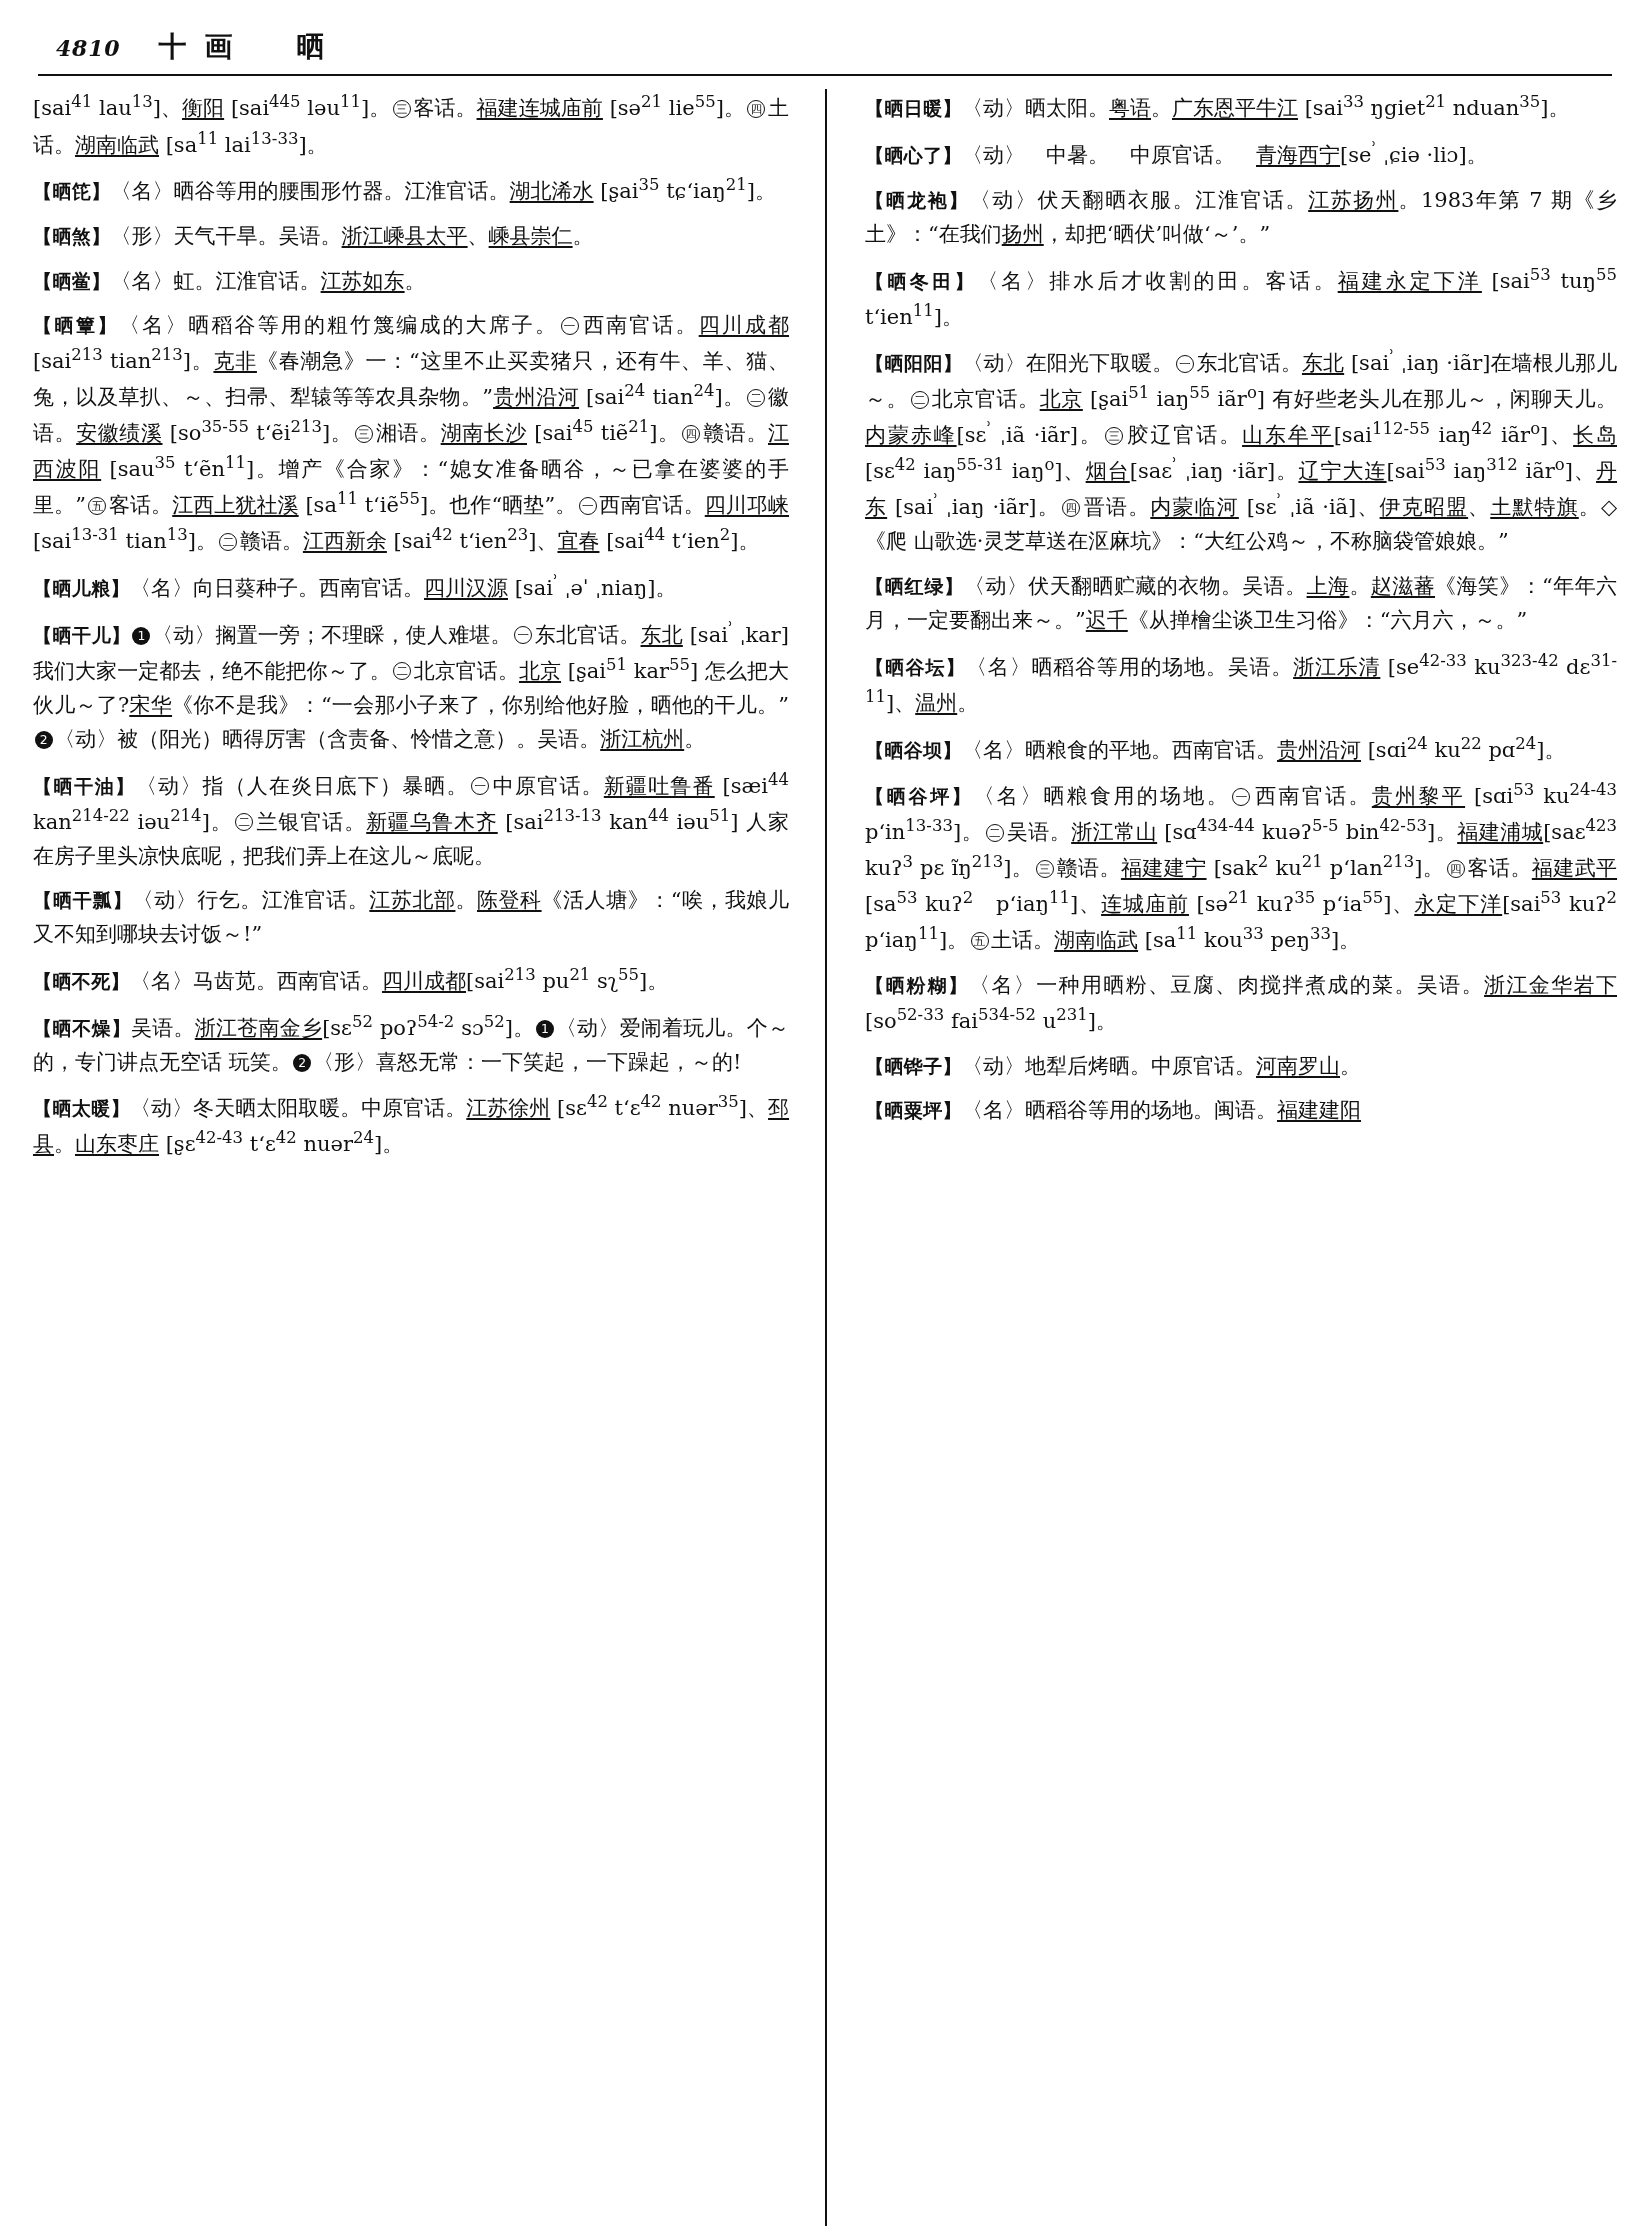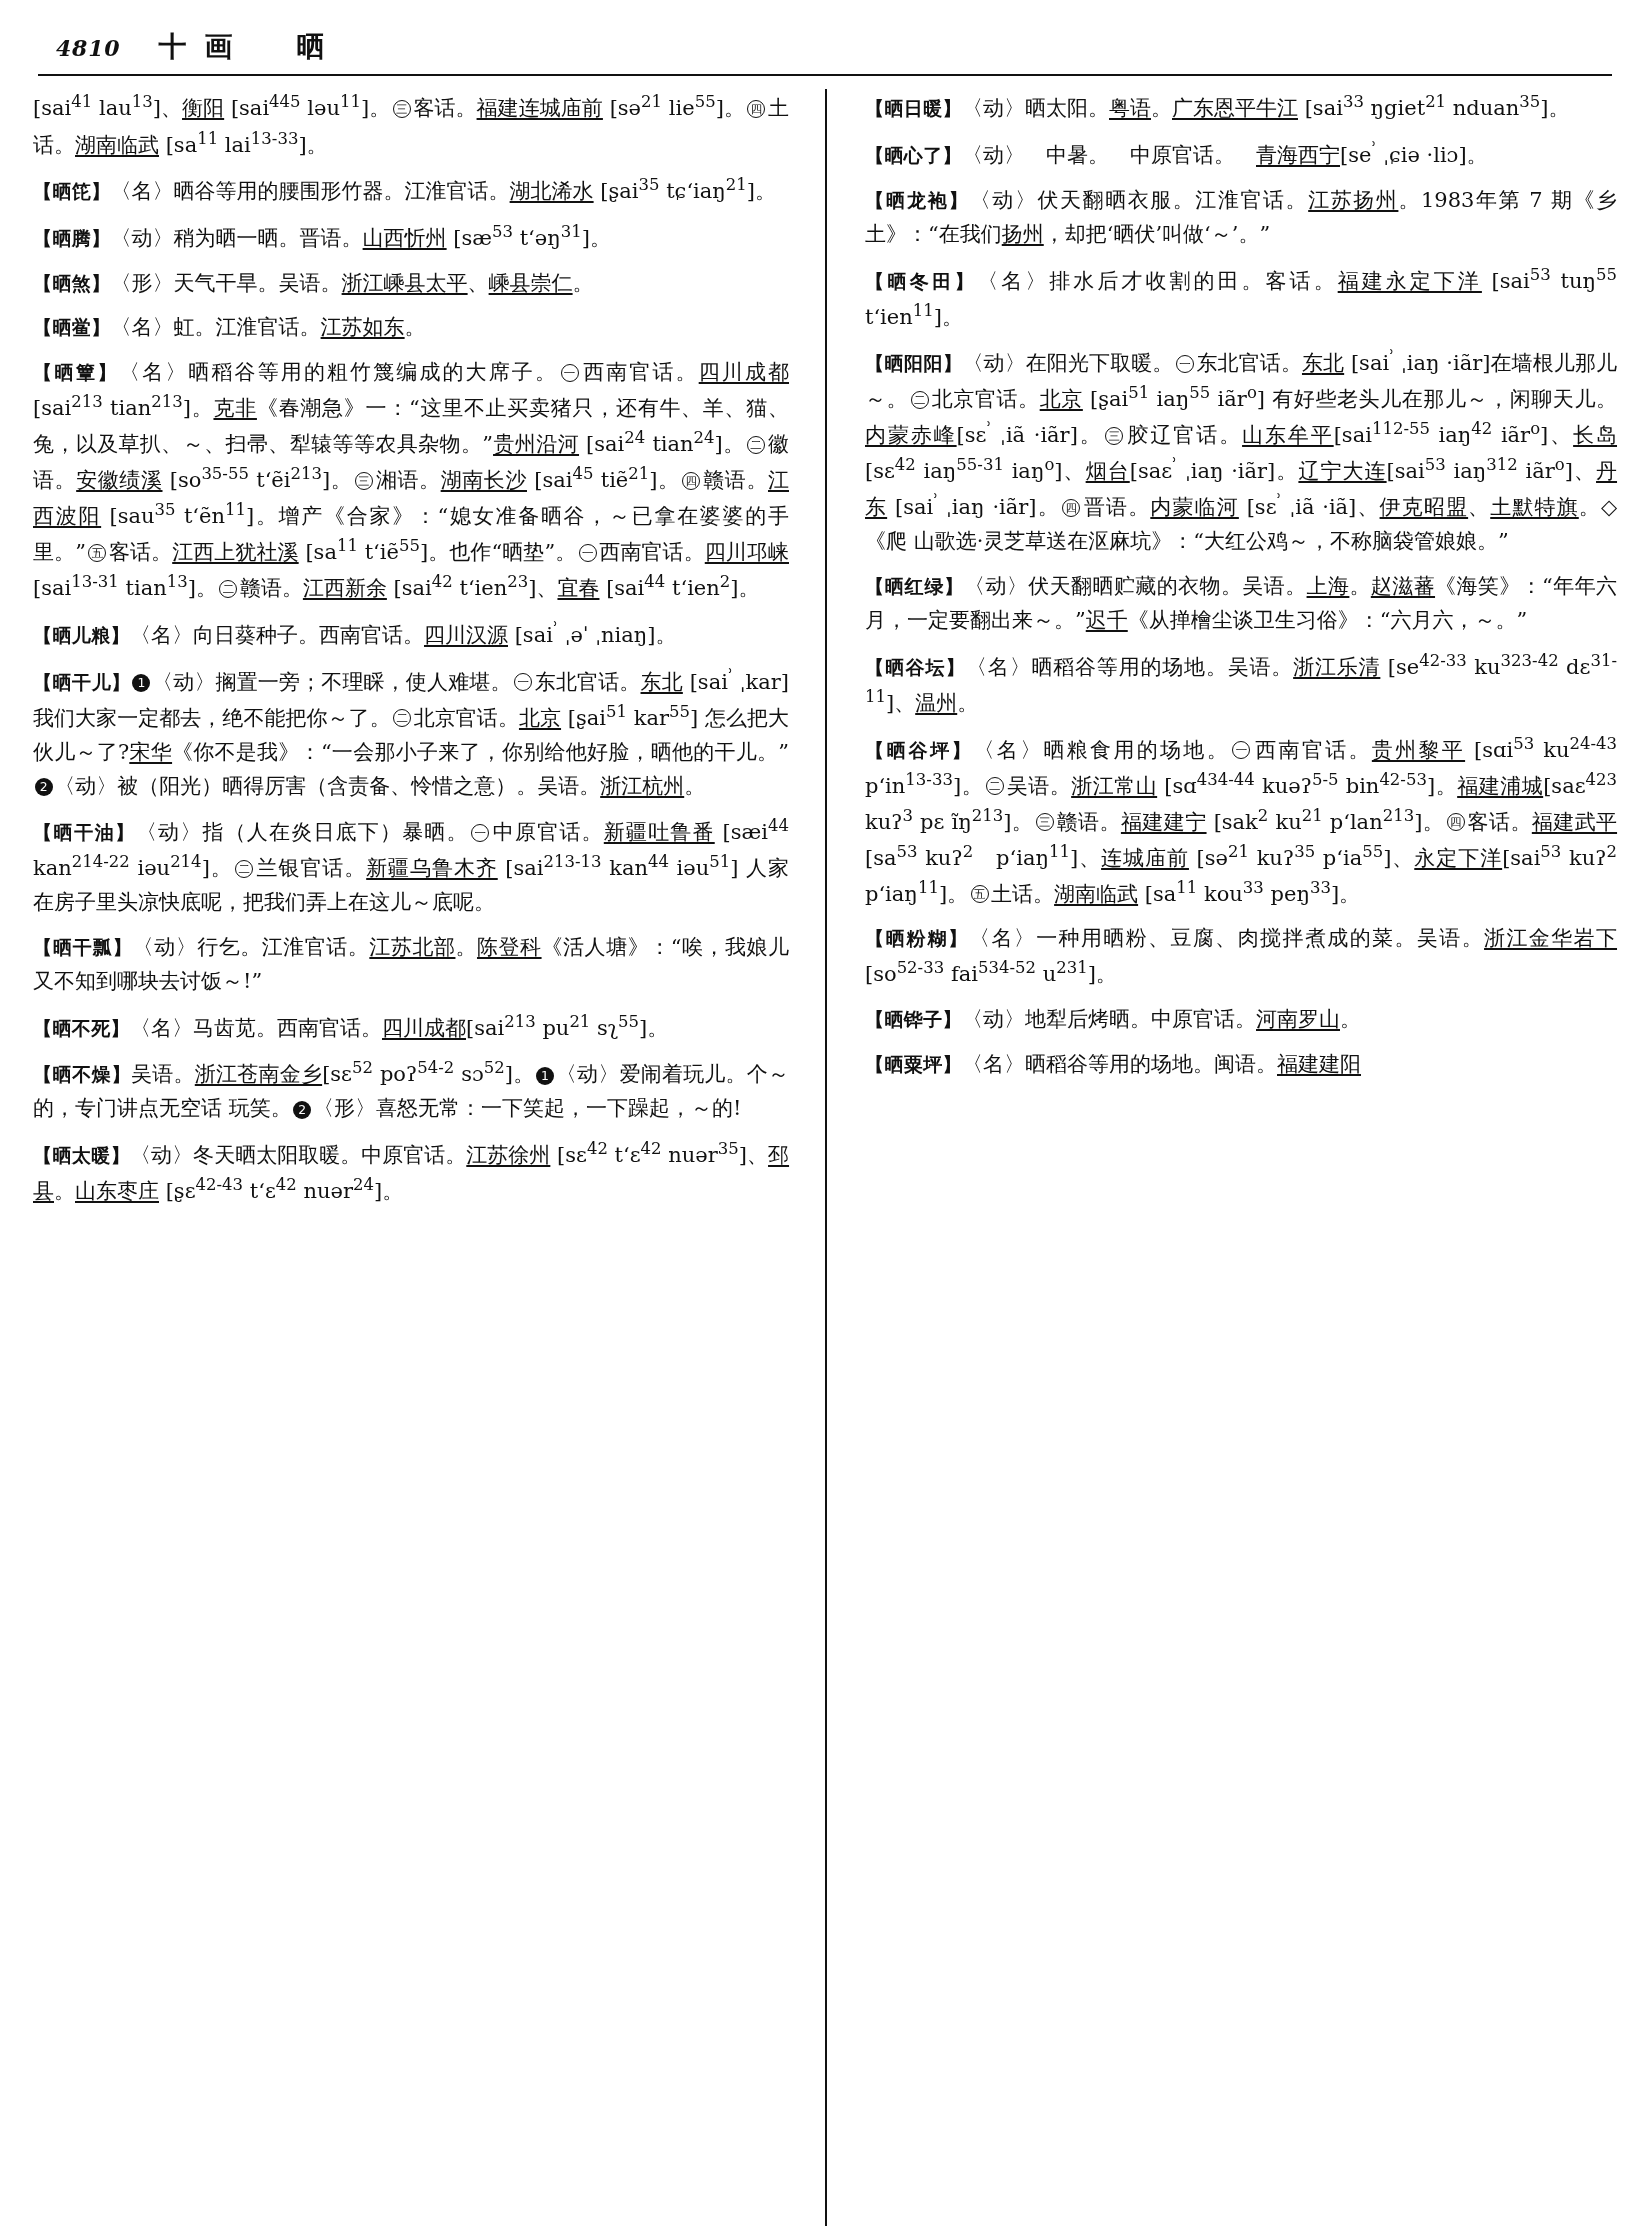--- a/index.html
+++ b/index.html
@@ -97,40 +97,40 @@
   <div class="runhead">
     <span class="folio">4810</span>
     <span class="rh-label">十画　晒</span>
   </div>
   <div class="rule"></div>
 
   <div class="columns">
     <div class="col left" id="col-left">
         <p class="entry cont"><span class="body">[sai<sup class="sm">41</sup> lau<sup class="sm">13</sup>]、<span class="u">衡阳</span> [sai<sup class="sm">445</sup> ləu<sup class="sm">11</sup>]。<span class="circ">三</span>客话。<span class="u">福建连城庙前</span> [sə<sup class="sm">21</sup> lie<sup class="sm">55</sup>]。<span class="circ">四</span>土话。<span class="u">湖南临武</span> [sa<sup class="sm">11</sup> lai<sup class="sm">13-33</sup>]。</span></p>
         <p class="entry"><span class="hw">【晒笓】</span><span class="body">〈名〉晒谷等用的腰围形竹器。江淮官话。<span class="u">湖北浠水</span> [ʂai<sup class="sm">35</sup> tɕ‘iaŋ<sup class="sm">21</sup>]。</span></p>
-        <p class="entry"><span class="hw">【晒腾】</span><span class="body">〈动〉稍为晒一晒。晋语。<span class="u">山西忻州</span> [sæ<sup class="sm">53</sup> t‘əŋ<sup class="sm">31</sup>]。</span></p>
         <p class="entry"><span class="hw">【晒煞】</span><span class="body">〈形〉天气干旱。吴语。<span class="u">浙江嵊县太平</span>、<span class="u">嵊县崇仁</span>。</span></p>
         <p class="entry"><span class="hw">【晒鲎】</span><span class="body">〈名〉虹。江淮官话。<span class="u">江苏如东</span>。</span></p>
         <p class="entry"><span class="hw">【晒簟】</span><span class="body">〈名〉晒稻谷等用的粗竹篾编成的大席子。<span class="circ">一</span>西南官话。<span class="u">四川成都</span> [sai<sup class="sm">213</sup> tian<sup class="sm">213</sup>]。<span class="u">克非</span>《春潮急》一：“这里不止买卖猪只，还有牛、羊、猫、兔，以及草扒、～、扫帚、犁辕等等农具杂物。”<span class="u">贵州沿河</span> [sai<sup class="sm">24</sup> tian<sup class="sm">24</sup>]。<span class="circ">二</span>徽语。<span class="u">安徽绩溪</span> [so<sup class="sm">35-55</sup> t‘ẽi<sup class="sm">213</sup>]。<span class="circ">三</span>湘语。<span class="u">湖南长沙</span> [sai<sup class="sm">45</sup> tiẽ<sup class="sm">21</sup>]。<span class="circ">四</span>赣语。<span class="u">江西波阳</span> [sau<sup class="sm">35</sup> t‘ẽn<sup class="sm">11</sup>]。增产《合家》：“媳女准备晒谷，～已拿在婆婆的手里。”<span class="circ">五</span>客话。<span class="u">江西上犹社溪</span> [sa<sup class="sm">11</sup> t‘iẽ<sup class="sm">55</sup>]。也作“晒垫”。<span class="circ">一</span>西南官话。<span class="u">四川邛崃</span> [sai<sup class="sm">13-31</sup> tian<sup class="sm">13</sup>]。<span class="circ">二</span>赣语。<span class="u">江西新余</span> [sai<sup class="sm">42</sup> t‘ien<sup class="sm">23</sup>]、<span class="u">宜春</span> [sai<sup class="sm">44</sup> t‘ien<sup class="sm">2</sup>]。</span></p>
         <p class="entry"><span class="hw">【晒儿粮】</span><span class="body">〈名〉向日葵种子。西南官话。<span class="u">四川汉源</span> [sai<sup class="sm">ʾ</sup> ˌəˈ ˌniaŋ]。</span></p>
         <p class="entry"><span class="hw">【晒干儿】</span><span class="body"><span class="num">1</span>〈动〉搁置一旁；不理睬，使人难堪。<span class="circ">一</span>东北官话。<span class="u">东北</span> [sai<sup class="sm">ʾ</sup> ˌkar] 我们大家一定都去，绝不能把你～了。<span class="circ">二</span>北京官话。<span class="u">北京</span> [ʂai<sup class="sm">51</sup> kar<sup class="sm">55</sup>] 怎么把大伙儿～了?<span class="u">宋华</span>《你不是我》：“一会那小子来了，你别给他好脸，晒他的干儿。”<span class="num">2</span>〈动〉被（阳光）晒得厉害（含责备、怜惜之意）。吴语。<span class="u">浙江杭州</span>。</span></p>
         <p class="entry"><span class="hw">【晒干油】</span><span class="body">〈动〉指（人在炎日底下）暴晒。<span class="circ">一</span>中原官话。<span class="u">新疆吐鲁番</span> [sæi<sup class="sm">44</sup> kan<sup class="sm">214-22</sup> iəu<sup class="sm">214</sup>]。<span class="circ">二</span>兰银官话。<span class="u">新疆乌鲁木齐</span> [sai<sup class="sm">213-13</sup> kan<sup class="sm">44</sup> iəu<sup class="sm">51</sup>] 人家在房子里头凉快底呢，把我们弄上在这儿～底呢。</span></p>
         <p class="entry"><span class="hw">【晒干瓢】</span><span class="body">〈动〉行乞。江淮官话。<span class="u">江苏北部</span>。<span class="u">陈登科</span>《活人塘》：“唉，我娘儿又不知到哪块去讨饭～!”</span></p>
         <p class="entry"><span class="hw">【晒不死】</span><span class="body">〈名〉马齿苋。西南官话。<span class="u">四川成都</span>[sai<sup class="sm">213</sup> pu<sup class="sm">21</sup> sʅ<sup class="sm">55</sup>]。</span></p>
         <p class="entry"><span class="hw">【晒不燥】</span><span class="body">吴语。<span class="u">浙江苍南金乡</span>[sɛ<sup class="sm">52</sup> poʔ<sup class="sm">54-2</sup> sɔ<sup class="sm">52</sup>]。<span class="num">1</span>〈动〉爱闹着玩儿。个～的，专门讲点无空话 玩笑。<span class="num">2</span>〈形〉喜怒无常：一下笑起，一下躁起，～的!</span></p>
         <p class="entry"><span class="hw">【晒太暖】</span><span class="body">〈动〉冬天晒太阳取暖。中原官话。<span class="u">江苏徐州</span> [sɛ<sup class="sm">42</sup> t‘ɛ<sup class="sm">42</sup> nuər<sup class="sm">35</sup>]、<span class="u">邳县</span>。<span class="u">山东枣庄</span> [ʂɛ<sup class="sm">42-43</sup> t‘ɛ<sup class="sm">42</sup> nuər<sup class="sm">24</sup>]。</span></p>
       </div>
     <div class="col right" id="col-right">
         <p class="entry"><span class="hw">【晒日暖】</span><span class="body">〈动〉晒太阳。<span class="u">粤语</span>。<span class="u">广东恩平牛江</span> [sai<sup class="sm">33</sup> ŋgiet<sup class="sm">21</sup> nduan<sup class="sm">35</sup>]。</span></p>
         <p class="entry"><span class="hw">【晒心了】</span><span class="body">〈动〉　中暑。　中原官话。　<span class="u">青海西宁</span>[se<sup class="sm">ʾ</sup> ˌɕiə ·liɔ]。</span></p>
         <p class="entry"><span class="hw">【晒龙袍】</span><span class="body">〈动〉伏天翻晒衣服。江淮官话。<span class="u">江苏扬州</span>。1983年第 7 期《乡土》：“在我们<span class="u">扬州</span>，却把‘晒伏’叫做‘～’。”</span></p>
         <p class="entry"><span class="hw">【晒冬田】</span><span class="body">〈名〉排水后才收割的田。客话。<span class="u">福建永定下洋</span> [sai<sup class="sm">53</sup> tuŋ<sup class="sm">55</sup> t‘ien<sup class="sm">11</sup>]。</span></p>
         <p class="entry"><span class="hw">【晒阳阳】</span><span class="body">〈动〉在阳光下取暖。<span class="circ">一</span>东北官话。<span class="u">东北</span> [sai<sup class="sm">ʾ</sup> ˌiaŋ ·iãr]在墙根儿那儿～。<span class="circ">二</span>北京官话。<span class="u">北京</span> [ʂai<sup class="sm">51</sup> iaŋ<sup class="sm">55</sup> iãr<sup class="sm">o</sup>] 有好些老头儿在那儿～，闲聊天儿。<span class="u">内蒙赤峰</span>[sɛ<sup class="sm">ʾ</sup> ˌiã ·iãr]。<span class="circ">三</span>胶辽官话。<span class="u">山东牟平</span>[sai<sup class="sm">112-55</sup> iaŋ<sup class="sm">42</sup> iãr<sup class="sm">o</sup>]、<span class="u">长岛</span> [sɛ<sup class="sm">42</sup> iaŋ<sup class="sm">55-31</sup> iaŋ<sup class="sm">o</sup>]、<span class="u">烟台</span>[saɛ<sup class="sm">ʾ</sup> ˌiaŋ ·iãr]。<span class="u">辽宁大连</span>[sai<sup class="sm">53</sup> iaŋ<sup class="sm">312</sup> iãr<sup class="sm">o</sup>]、<span class="u">丹东</span> [sai<sup class="sm">ʾ</sup> ˌiaŋ ·iãr]。<span class="circ">四</span>晋语。<span class="u">内蒙临河</span> [sɛ<sup class="sm">ʾ</sup> ˌiã ·iã]、<span class="u">伊克昭盟</span>、<span class="u">土默特旗</span>。◇《爬 山歌选·灵芝草送在沤麻坑》：“大红公鸡～，不称脑袋管娘娘。”</span></p>
         <p class="entry"><span class="hw">【晒红绿】</span><span class="body">〈动〉伏天翻晒贮藏的衣物。吴语。<span class="u">上海</span>。<span class="u">赵滋蕃</span>《海笑》：“年年六月，一定要翻出来～。”<span class="u">迟千</span>《从掸檜尘谈卫生习俗》：“六月六，～。”</span></p>
         <p class="entry"><span class="hw">【晒谷坛】</span><span class="body">〈名〉晒稻谷等用的场地。吴语。<span class="u">浙江乐清</span> [se<sup class="sm">42-33</sup> ku<sup class="sm">323-42</sup> dɛ<sup class="sm">31-11</sup>]、<span class="u">温州</span>。</span></p>
+        <p class="entry"><span class="hw">【晒谷坝】</span><span class="body">〈名〉晒粮食的平地。西南官话。<span class="u">贵州沿河</span> [sɑi<sup class="sm">24</sup> ku<sup class="sm">22</sup> pɑ<sup class="sm">24</sup>]。</span></p>
         <p class="entry"><span class="hw">【晒谷坪】</span><span class="body">〈名〉晒粮食用的场地。<span class="circ">一</span>西南官话。<span class="u">贵州黎平</span> [sɑi<sup class="sm">53</sup> ku<sup class="sm">24-43</sup> p‘in<sup class="sm">13-33</sup>]。<span class="circ">二</span>吴语。<span class="u">浙江常山</span> [sɑ<sup class="sm">434-44</sup> kuəʔ<sup class="sm">5-5</sup> bin<sup class="sm">42-53</sup>]。<span class="u">福建浦城</span>[saɛ<sup class="sm">423</sup> kuʔ<sup class="sm">3</sup> pɛ ĩŋ<sup class="sm">213</sup>]。<span class="circ">三</span>赣语。<span class="u">福建建宁</span> [sak<sup class="sm">2</sup> ku<sup class="sm">21</sup> p‘lan<sup class="sm">213</sup>]。<span class="circ">四</span>客话。<span class="u">福建武平</span> [sa<sup class="sm">53</sup> kuʔ<sup class="sm">2</sup>　p‘iaŋ<sup class="sm">11</sup>]、<span class="u">连城庙前</span> [sə<sup class="sm">21</sup> kuʔ<sup class="sm">35</sup> p‘ia<sup class="sm">55</sup>]、<span class="u">永定下洋</span>[sai<sup class="sm">53</sup> kuʔ<sup class="sm">2</sup> p‘iaŋ<sup class="sm">11</sup>]。<span class="circ">五</span>土话。<span class="u">湖南临武</span> [sa<sup class="sm">11</sup> kou<sup class="sm">33</sup> peŋ<sup class="sm">33</sup>]。</span></p>
         <p class="entry"><span class="hw">【晒粉糊】</span><span class="body">〈名〉一种用晒粉、豆腐、肉搅拌煮成的菜。吴语。<span class="u">浙江金华岩下</span> [so<sup class="sm">52-33</sup> fai<sup class="sm">534-52</sup> u<sup class="sm">231</sup>]。</span></p>
         <p class="entry"><span class="hw">【晒铧子】</span><span class="body">〈动〉地犁后烤晒。中原官话。<span class="u">河南罗山</span>。</span></p>
         <p class="entry"><span class="hw">【晒粟坪】</span><span class="body">〈名〉晒稻谷等用的场地。闽语。<span class="u">福建建阳</span></span></p>
       </div>
   </div>
 
 </div>
 
 

